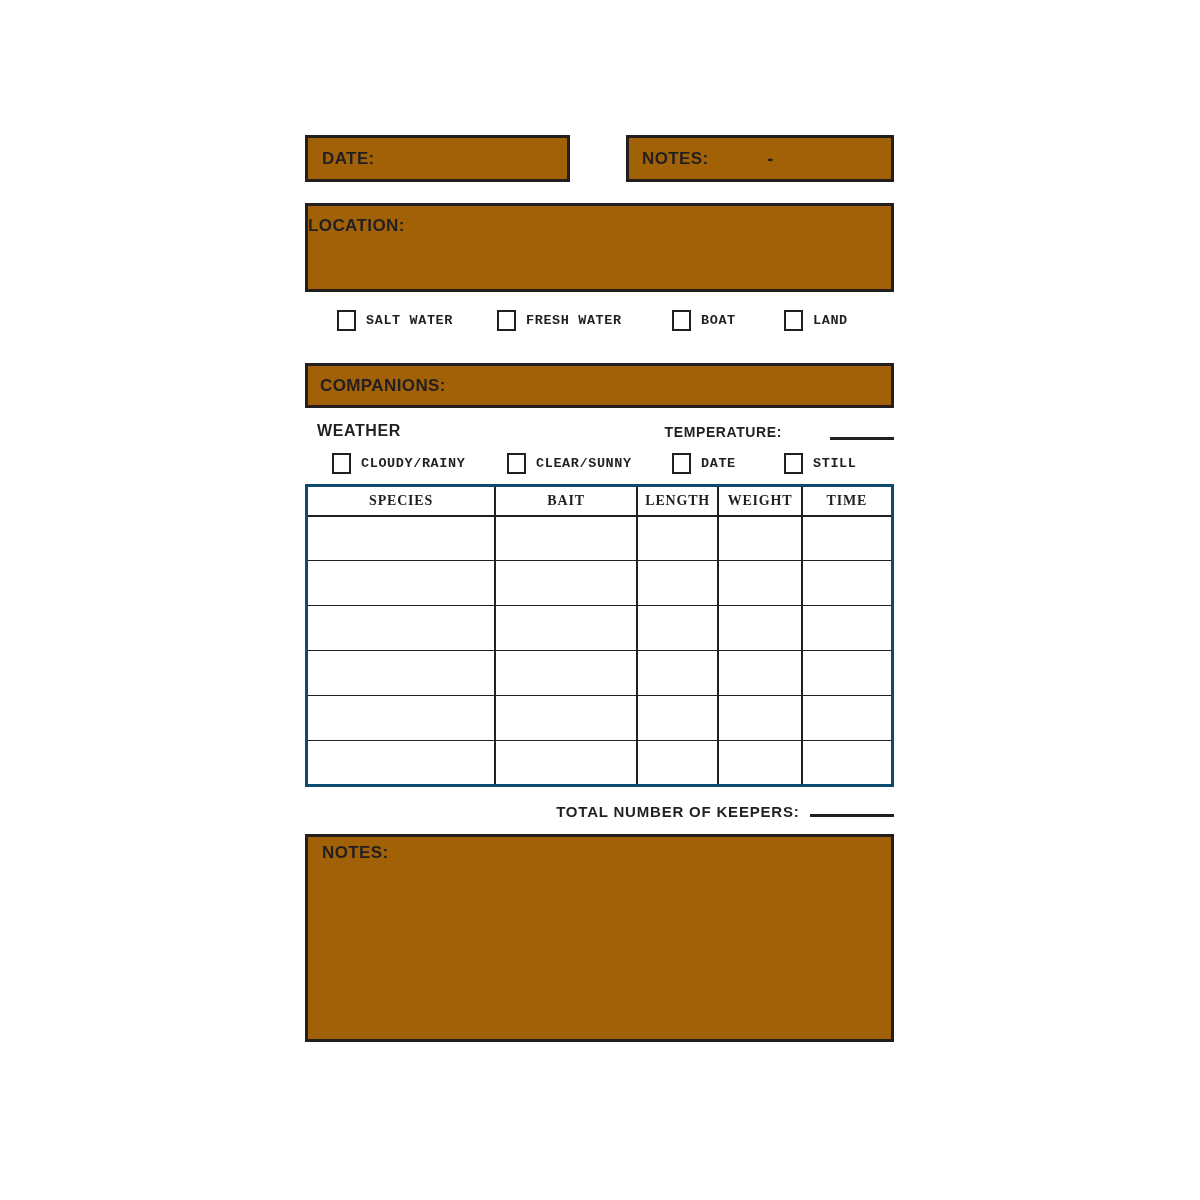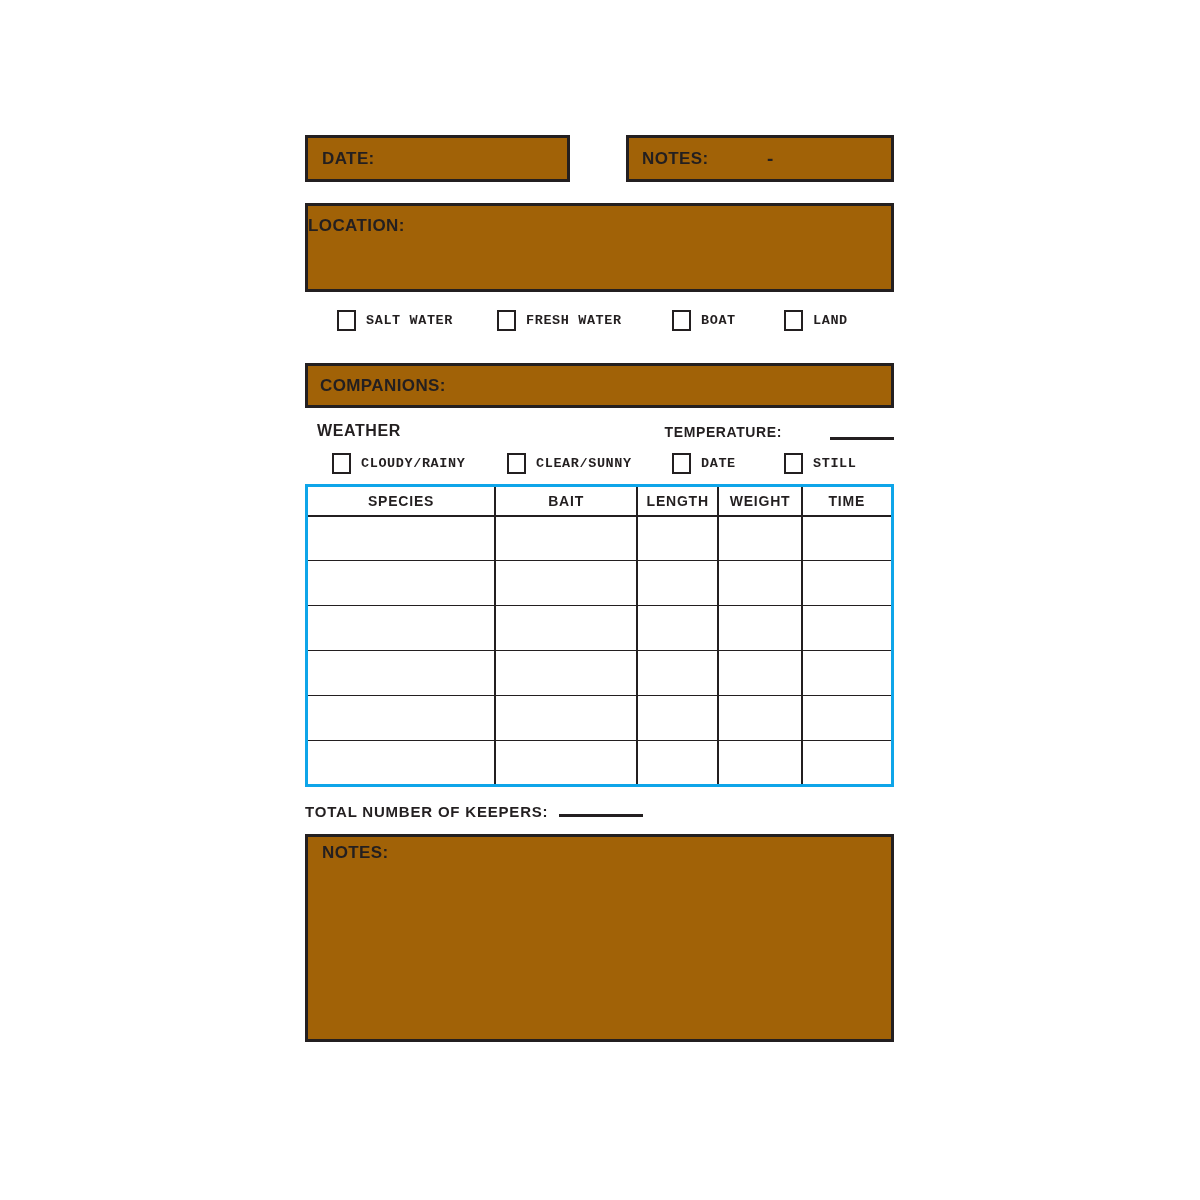--- a/index.html
+++ b/index.html
@@ -73,38 +73,39 @@
   }
   .temp-line { width: 64px; margin-left: 4px; }
 
   
   .catches-title { margin-top: 20px; padding-left: 12px; }
 
   table.catches {
     margin-top: 9px;
     width: 100%;
     border-collapse: collapse;
-    border: 3px solid #0ea5e9;
+    border: 3px solid #0c4a6e;
+    font-family: Liberation Serif, serif;
   }
   table.catches th {
     height: 30px;
     font-weight: 700; font-size: 14px; letter-spacing: 0.8px;
     border-left: 2px solid #231f20;
     border-bottom: 2px solid #231f20;
     text-align: center; vertical-align: middle;
   }
   table.catches td {
     height: 45px;
     border-left: 2px solid #231f20;
     border-top: 1px solid #231f20;
   }
   table.catches th:first-child, table.catches td:first-child { border-left: none; }
 
   
-  .keepers-row { margin-top: 16px; text-align: left; }
+  .keepers-row { margin-top: 16px; text-align: right; }
   .keepers-label { font-weight: 700; font-size: 15px; letter-spacing: 0.8px; }
   .keepers-line { width: 84px; margin-left: 6px; }
 
   
   .notes-box { margin-top: 13px; height: 208px; padding: 6px 14px; }
 </style>
 </head>
 <body>
 
 <div class="sheet">

